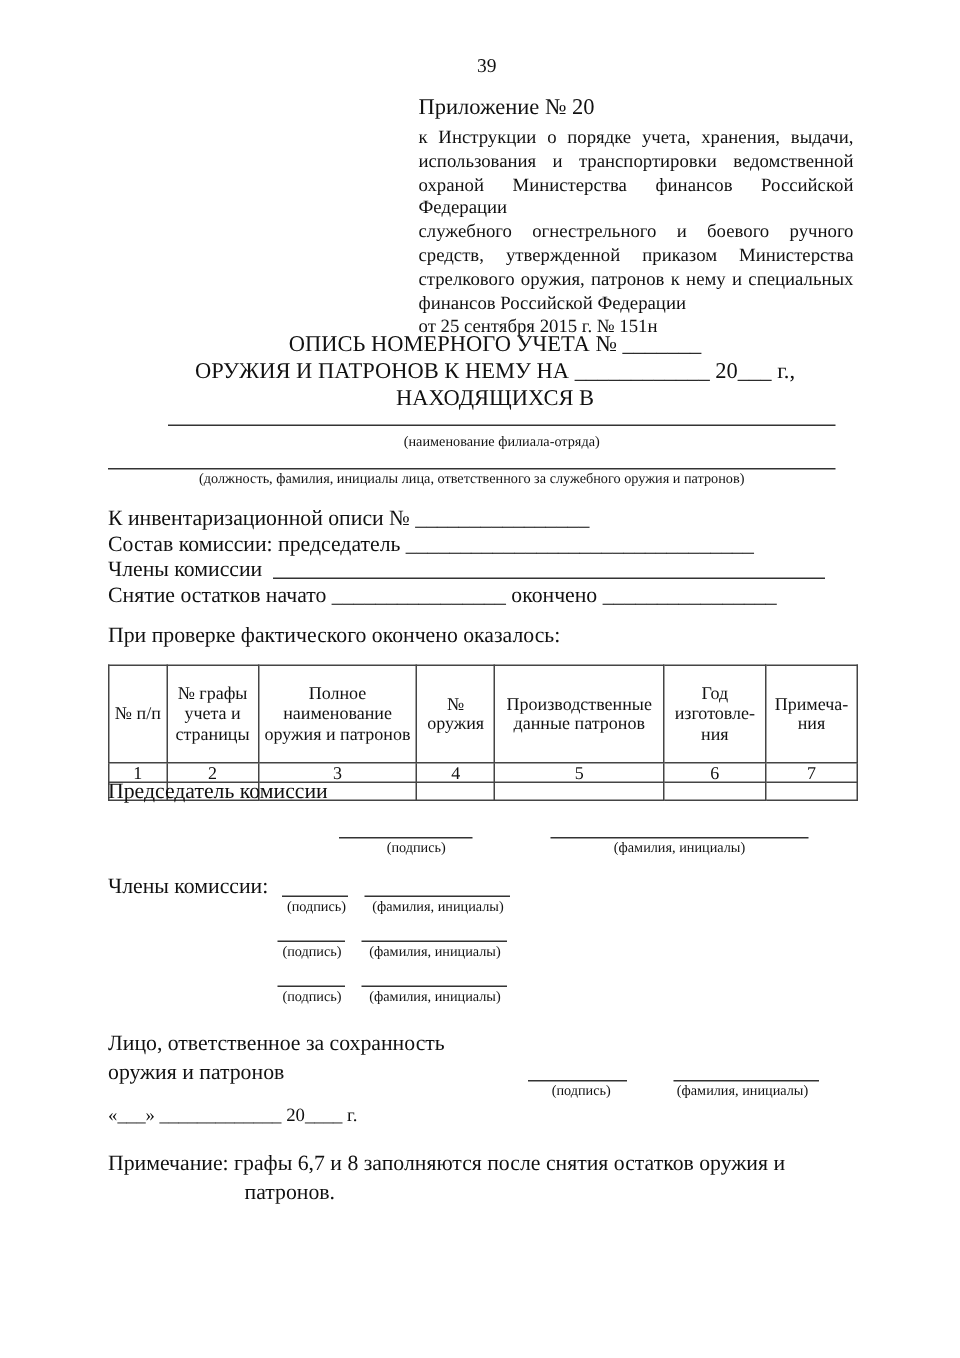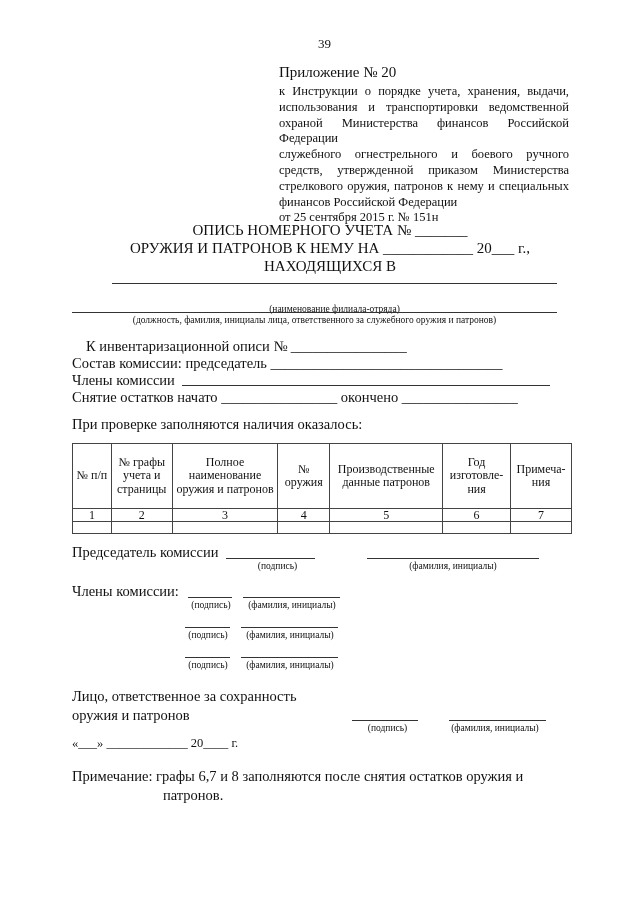--- a/index.html
+++ b/index.html
@@ -41,32 +41,32 @@
   <div>стрелкового оружия, патронов к нему и специальных</div>
   <div class="last">финансов Российской Федерации</div>
   <div class="last">от 25 сентября 2015 г. № 151н</div>
 </div>
 
 <div class="title" style="top:221px;">ОПИСЬ НОМЕРНОГО УЧЕТА № _______</div>
 <div class="title" style="top:239px;">ОРУЖИЯ И ПАТРОНОВ К НЕМУ НА ____________ 20___ г.,</div>
 <div class="title" style="top:257px;">НАХОДЯЩИХСЯ В</div>
 
 <div class="line" style="left:112px; top:283px; width:445px;"></div>
-<div class="caption" style="left:112px; top:304px; width:445px;">(наименование филиала-отряда)</div>
+<div class="caption" style="left:112px; top:290px; width:445px;">(наименование филиала-отряда)</div>
 
 <div class="line" style="left:72px; top:312px; width:485px;"></div>
 <div class="caption" style="left:72px; top:315px; width:485px;">(должность, фамилия, инициалы лица, ответственного за служебного оружия и патронов)</div>
 
-<div class="abs t14" style="top:338px; left:72px;margin-left:14px;">К инвентаризационной описи № ________________</div>
+<div class="abs t14" style="top:338px; left:72px;">К инвентаризационной описи № ________________</div>
 <div class="abs t14" style="top:355px; left:72px;">Состав комиссии: председатель ________________________________</div>
 <div class="abs t14" style="top:372px; left:72px;">Члены комиссии</div>
 <div class="line" style="left:182px; top:385px; width:368px;"></div>
 <div class="abs t14" style="top:389px; left:72px;">Снятие остатков начато ________________ окончено ________________</div>
 
-<div class="abs t14" style="top:416px; left:72px;">При проверке заполняются наличия оказалось:</div>
+<div class="abs t14" style="top:416px; left:72px;">При проверке фактического окончено оказалось:</div>
 
 <table class="inv">
   <colgroup>
     <col style="width:39px">
       <col style="width:61px">
       <col style="width:106px">
       <col style="width:52px">
     <col style="width:113px">
       <col style="width:68px">
       <col style="width:61px">
@@ -95,21 +95,21 @@
     <td></td>
     <td></td>
     <td></td>
     <td></td>
     <td></td>
     <td></td>
   </tr>
 </tbody>
   </table>
 
-<div class="abs t14" style="top:544px; left:72px;">Председатель комиссии</div>
+<div class="abs t14" style="top:520px; left:72px;">Председатель комиссии</div>
 <div class="line" style="left:226px; top:558px; width:89px;"></div>
 <div class="caption" style="left:240px; top:561px; width:75px;">(подпись)</div>
 <div class="line" style="left:367px; top:558px; width:172px;"></div>
 <div class="caption" style="left:367px; top:561px; width:172px;">(фамилия, инициалы)</div>
 
 <div class="abs t14" style="top:583px; left:72px;">Члены комиссии:</div>
 <div class="line" style="left:188px; top:597px; width:44px;"></div>
 <div class="line" style="left:243px; top:597px; width:97px;"></div>
 <div class="caption" style="left:186px; top:600px; width:50px;">(подпись)</div>
 <div class="caption" style="left:241px; top:600px; width:102px;">(фамилия, инициалы)</div>

